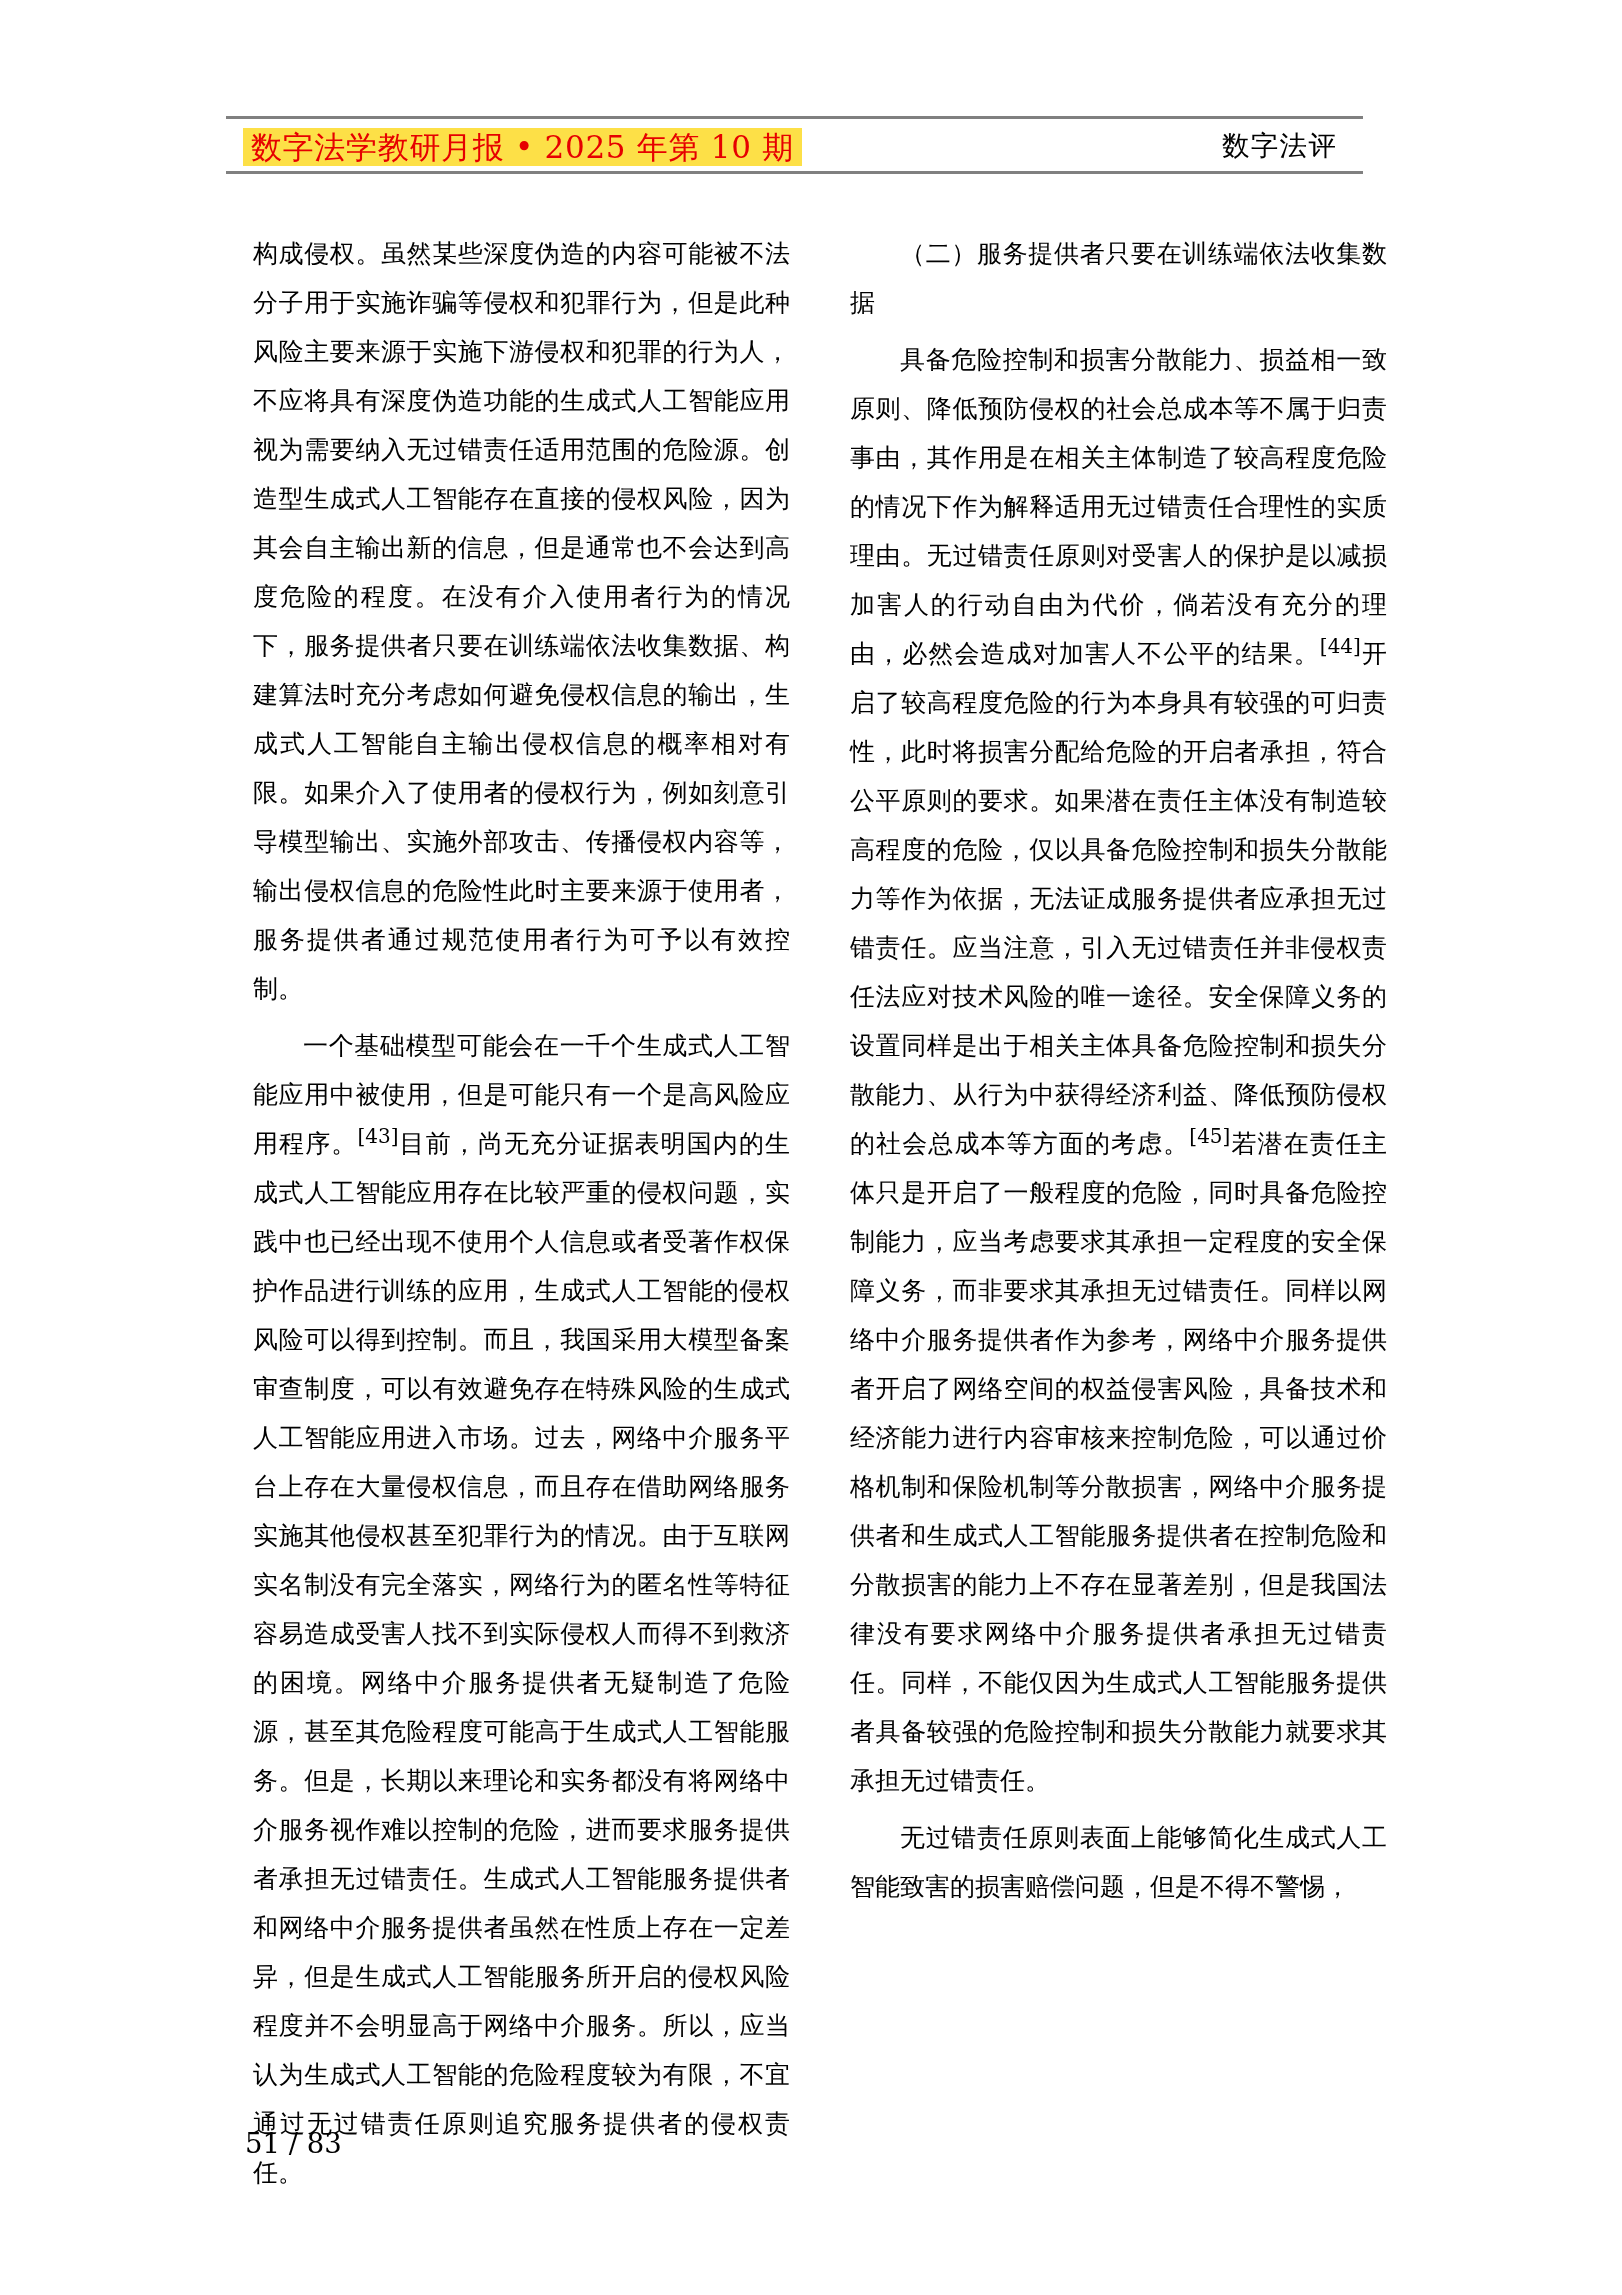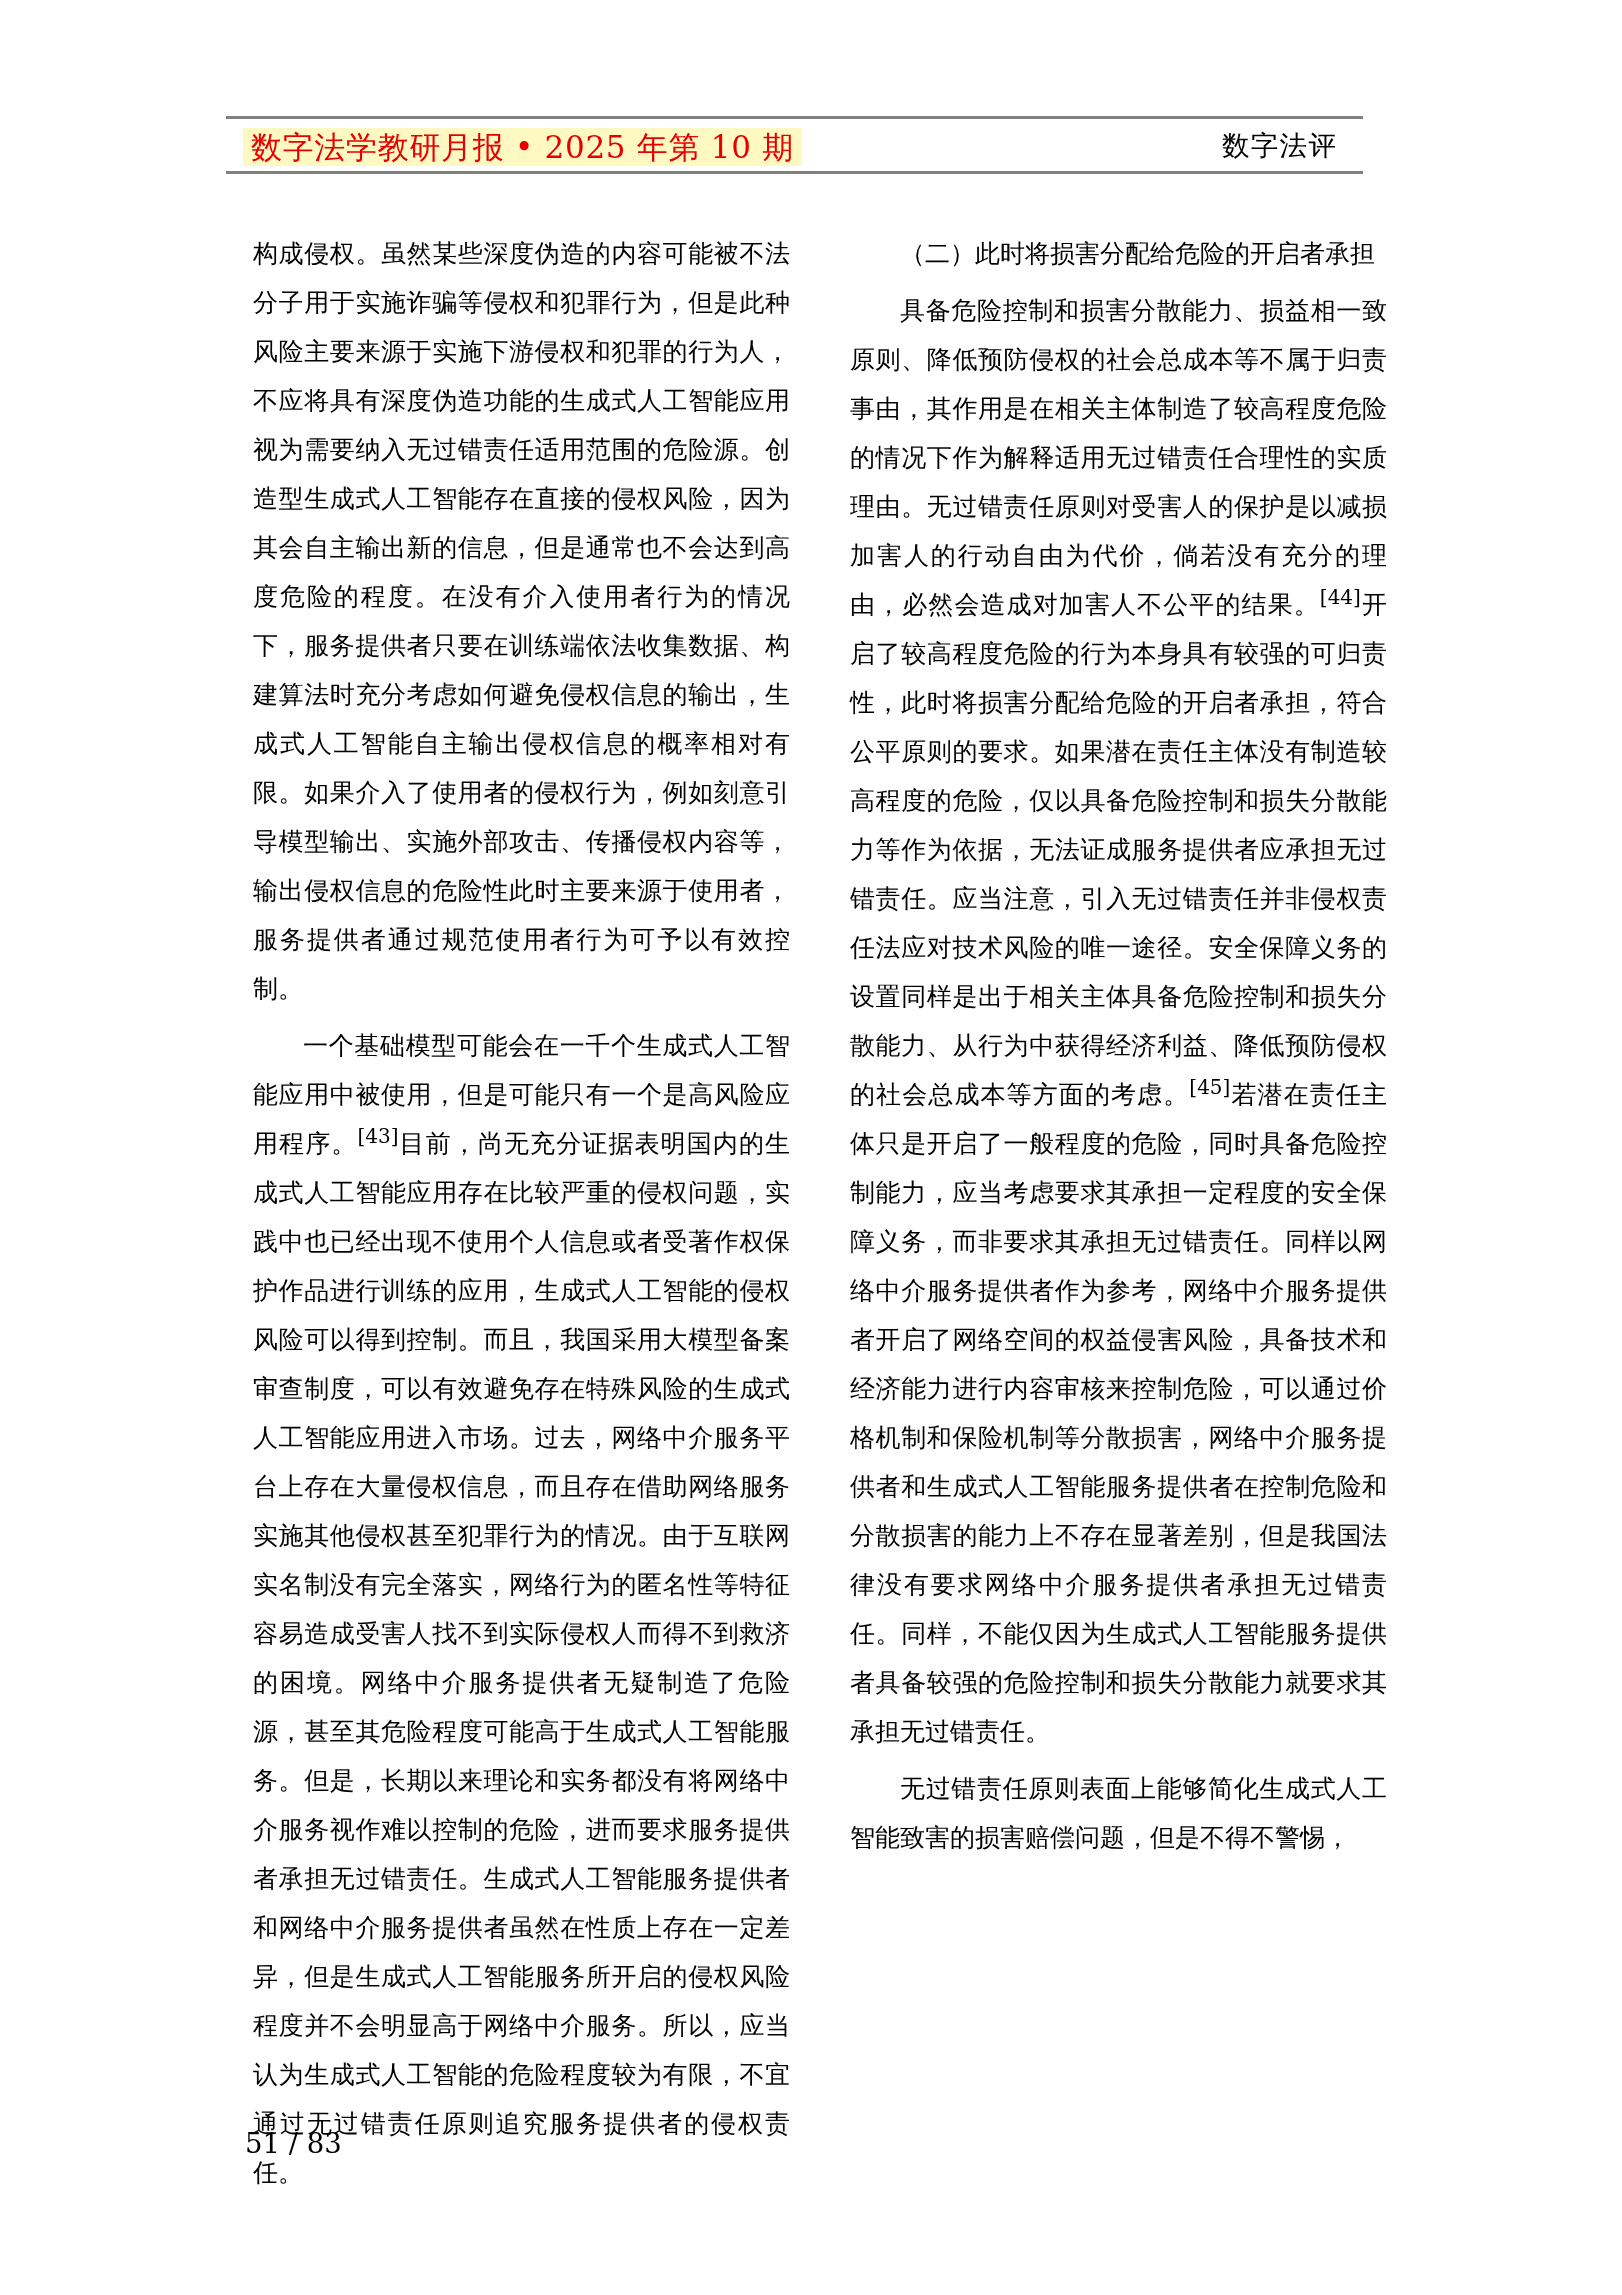--- a/index.html
+++ b/index.html
@@ -23,21 +23,21 @@
     height: 3.3px;
     background: #808080;
   }
   .rule-top { top: 116px; }
   .rule-bottom { top: 171px; }
   .journal-title {
     position: absolute;
     left: 243px;
     top: 128px;
     display: inline-block;
-    background: #fef9c3;
+    background: #fde047;
     color: #e60000;
     font-size: 31px;
     line-height: 38px;
     padding: 0 7.9px;
     white-space: nowrap;
     letter-spacing: 0.7px;
   }
   .section-label {
     position: absolute;
     left: 1222px;
@@ -90,21 +90,21 @@
   <div class="section-label">数字法评</div>
 
   <div class="rule rule-bottom"></div>
 
   <div class="col col-left">
     <p class="noindent">构成侵权。虽然某些深度伪造的内容可能被不法分子用于实施诈骗等侵权和犯罪行为，但是此种风险主要来源于实施下游侵权和犯罪的行为人，不应将具有深度伪造功能的生成式人工智能应用视为需要纳入无过错责任适用范围的危险源。创造型生成式人工智能存在直接的侵权风险，因为其会自主输出新的信息，但是通常也不会达到高度危险的程度。在没有介入使用者行为的情况下，服务提供者只要在训练端依法收集数据、构建算法时充分考虑如何避免侵权信息的输出，生成式人工智能自主输出侵权信息的概率相对有限。如果介入了使用者的侵权行为，例如刻意引导模型输出、实施外部攻击、传播侵权内容等，输出侵权信息的危险性此时主要来源于使用者，服务提供者通过规范使用者行为可予以有效控制。</p>
     <p><span>一个基础模型可能会在一千个生成式人工智能应用中被使用，但是可能只有一个是高风险应用程序。</span><sup class="fnmark">[43]</sup><span>目前，尚无充分证据表明国内的生成式人工智能应用存在比较严重的侵权问题，实践中也已经出现不使用个人信息或者受著作权保护作品进行训练的应用，生成式人工智能的侵权风险可以得到控制。而且，我国采用大模型备案审查制度，可以有效避免存在特殊风险的生成式人工智能应用进入市场。过去，网络中介服务平台上存在大量侵权信息，而且存在借助网络服务实施其他侵权甚至犯罪行为的情况。由于互联网实名制没有完全落实，网络行为的匿名性等特征容易造成受害人找不到实际侵权人而得不到救济的困境。网络中介服务提供者无疑制造了危险源，甚至其危险程度可能高于生成式人工智能服务。但是，长期以来理论和实务都没有将网络中介服务视作难以控制的危险，进而要求服务提供者承担无过错责任。生成式人工智能服务提供者和网络中介服务提供者虽然在性质上存在一定差异，但是生成式人工智能服务所开启的侵权风险程度并不会明显高于网络中介服务。所以，应当认为生成式人工智能的危险程度较为有限，不宜通过无过错责任原则追究服务提供者的侵权责任。</span></p>
   </div>
 
   <div class="col col-right">
-    <p>（二）此时将损害分配给危险的开启者承担</p>
+    <p>（二）服务提供者只要在训练端依法收集数据</p>
     <p><span>具备危险控制和损害分散能力、损益相一致原则、降低预防侵权的社会总成本等不属于归责事由，其作用是在相关主体制造了较高程度危险的情况下作为解释适用无过错责任合理性的实质理由。无过错责任原则对受害人的保护是以减损加害人的行动自由为代价，倘若没有充分的理由，必然会造成对加害人不公平的结果。</span><sup class="fnmark">[44]</sup><span>开启了较高程度危险的行为本身具有较强的可归责性，此时将损害分配给危险的开启者承担，符合公平原则的要求。如果潜在责任主体没有制造较高程度的危险，仅以具备危险控制和损失分散能力等作为依据，无法证成服务提供者应承担无过错责任。应当注意，引入无过错责任并非侵权责任法应对技术风险的唯一途径。安全保障义务的设置同样是出于相关主体具备危险控制和损失分散能力、从行为中获得经济利益、降低预防侵权的社会总成本等方面的考虑。</span><sup class="fnmark">[45]</sup><span>若潜在责任主体只是开启了一般程度的危险，同时具备危险控制能力，应当考虑要求其承担一定程度的安全保障义务，而非要求其承担无过错责任。同样以网络中介服务提供者作为参考，网络中介服务提供者开启了网络空间的权益侵害风险，具备技术和经济能力进行内容审核来控制危险，可以通过价格机制和保险机制等分散损害，网络中介服务提供者和生成式人工智能服务提供者在控制危险和分散损害的能力上不存在显著差别，但是我国法律没有要求网络中介服务提供者承担无过错责任。同样，不能仅因为生成式人工智能服务提供者具备较强的危险控制和损失分散能力就要求其承担无过错责任。</span></p>
     <p>无过错责任原则表面上能够简化生成式人工智能致害的损害赔偿问题，但是不得不警惕，</p>
   </div>
 
   <div class="page-num">51 / 83</div>
 
 </div>
 
 
 </body></html>

